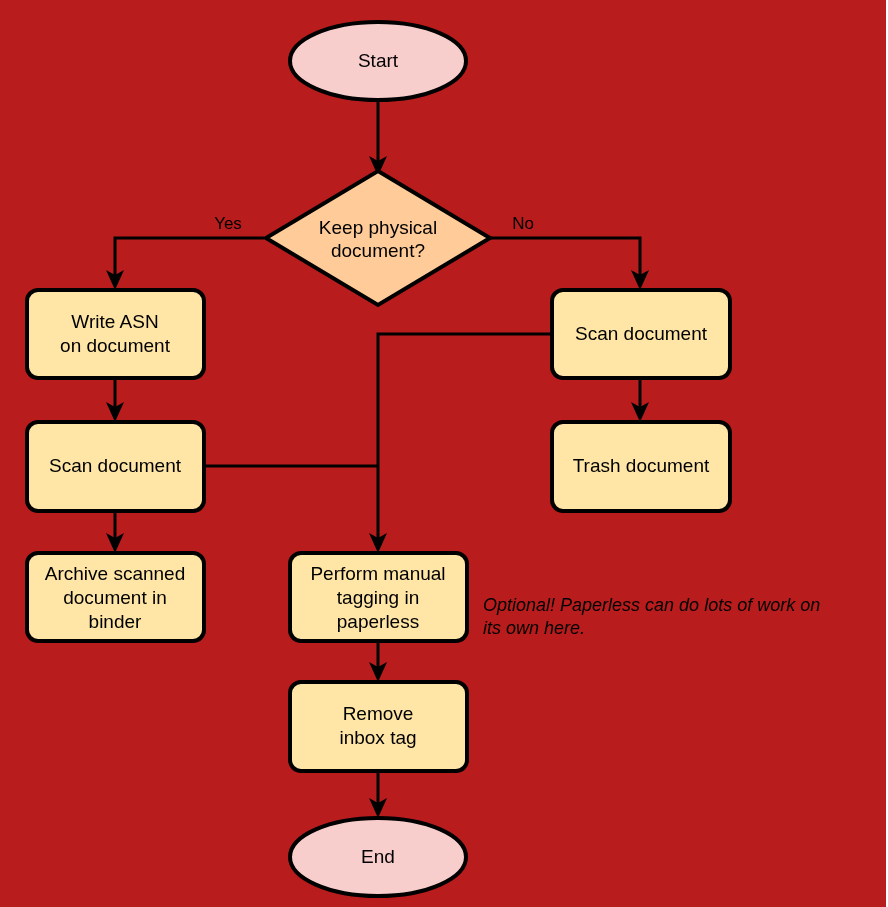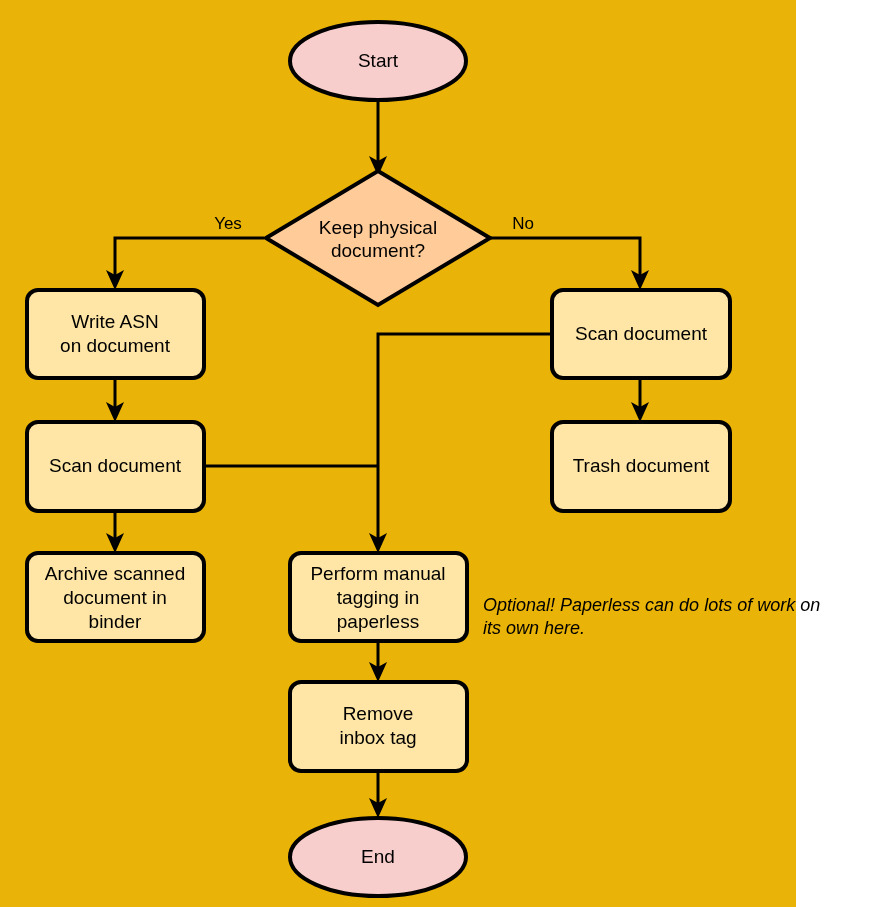--- a/index.html
+++ b/index.html
@@ -8,23 +8,23 @@
     background: #ffffff;
   }
   body {
     width: 888px;
     height: 907px;
     font-family: "Liberation Sans", sans-serif;
     overflow: hidden;
   }
   #flowchart-root {
     position: relative;
-    width: 796px;
+    width: 886px;
     height: 907px;
-    background: #eab308;
+    background: #b91c1c;
   }
   svg.flow-canvas {
     position: absolute;
     top: 0; left: 0;
     width: 888px;
     height: 907px;
   }
   .node-label {
     font-family: "Liberation Sans", sans-serif;
     font-size: 19px;

